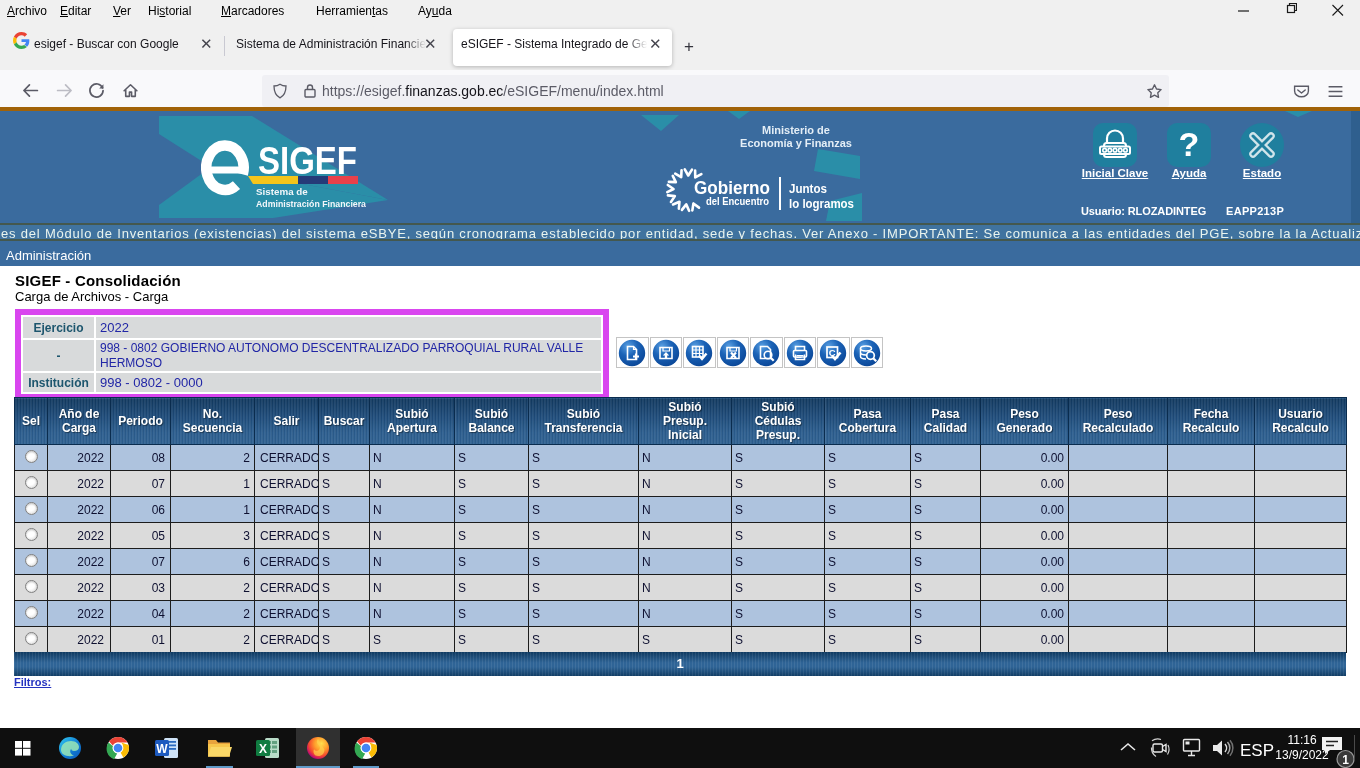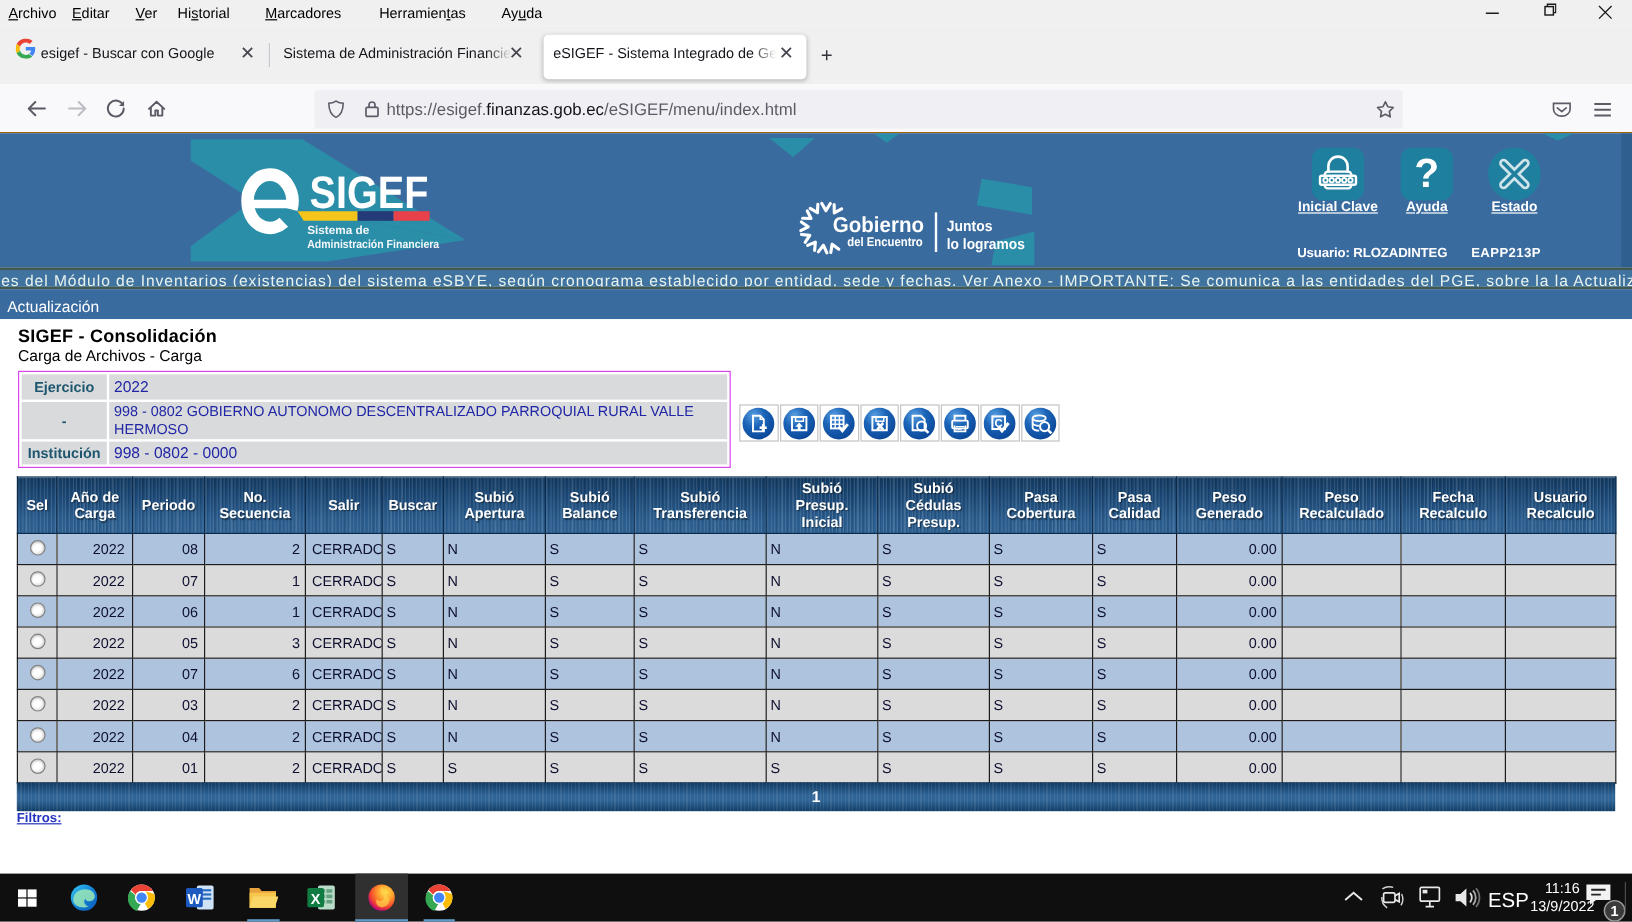--- a/index.html
+++ b/index.html
@@ -10,36 +10,36 @@
 #menubar .mi{position:absolute;top:4px;white-space:nowrap}
 
 #tabbar{position:absolute;left:0;top:21px;width:1360px;height:49px;background:#f0f0f0}
 .ttl{position:absolute;font-size:12px;color:#15141a;white-space:nowrap;overflow:hidden}
 .fadem{-webkit-mask-image:linear-gradient(90deg,#000 88%,transparent 99%);mask-image:linear-gradient(90deg,#000 88%,transparent 99%)}
 .cls{position:absolute;font-size:15px;color:#45454e}
 #activetab{position:absolute;left:453px;top:8px;width:219px;height:37px;background:#fff;border-radius:4px;box-shadow:0 1px 4px rgba(0,0,0,.25)}
 #tabsep{position:absolute;left:224px;top:15px;width:1px;height:20px;background:#c9c9d2}
 #newtab{position:absolute;left:684px;top:16px;font-size:17px;color:#33333c}
 
-#navbar{position:absolute;left:0;top:70px;width:1360px;height:41px;background:#f9f9fb;border-bottom:1px solid #a16207;box-sizing:border-box}
+#navbar{position:absolute;left:0;top:70px;width:1360px;height:41px;background:#f9f9fb;border-bottom:4px solid #a16207;box-sizing:border-box}
 #urlbar{position:absolute;left:262px;top:5px;width:907px;height:32px;background:#f0f0f4;border-radius:3px}
 #urltext{position:absolute;left:60px;top:8px;font-size:14px;color:#5b5b66;white-space:nowrap;letter-spacing:0px}
 #urltext b{color:#15141a;font-weight:normal}
 .navico{position:absolute}
 
 #phead{position:absolute;left:0;top:111px;width:1360px;height:112px;background:#3a6b9e;overflow:hidden}
 #marquee{position:absolute;left:0;top:223px;width:1360px;height:18px;background:#40739f;border-top:2px solid #44584e;border-bottom:2px solid #44584e;box-sizing:border-box;overflow:hidden}
 #marquee span{position:absolute;left:1px;top:1px;white-space:nowrap;font-size:13px;letter-spacing:.8px;color:#e9f4ee;text-decoration:underline}
 #crumb{position:absolute;left:0;top:241px;width:1360px;height:25px;background:#3a6b9e;color:#fff;font-size:13px}
 #crumb span{position:absolute;left:6px;top:7px}
 
 #content{position:absolute;left:0;top:266px;width:1360px;height:462px;background:#fff}
 #h1{position:absolute;left:15px;top:6px;font-size:15px;font-weight:bold;color:#000;letter-spacing:.2px}
 #h2{position:absolute;left:15px;top:23px;font-size:13px;color:#000}
-#form{position:absolute;left:15px;top:43px;width:594px;border:1px solid #d946ef;background:#fff;border-spacing:2px;box-sizing:border-box;table-layout:fixed}
+#form{position:absolute;left:15px;top:43px;width:594px;border:6px solid #d946ef;background:#fff;border-spacing:2px;box-sizing:border-box;table-layout:fixed}
 #form th{width:71px;background:#d8dadb;color:#1d566e;font-size:12px;font-weight:bold;text-align:center}
 #form td{background:#d8dadb;color:#2126a6;font-size:13px;padding:0 0 0 4px}
 #toolbar{position:absolute;left:616px;top:71px;display:flex}
 .tbtn{width:30.5px;height:29px;background:#fff;border:1px solid #c4c4c4;margin-right:1px;display:flex;align-items:center;justify-content:center}
 
 #grid{position:absolute;left:14px;top:131px;width:1332px;border-collapse:collapse;table-layout:fixed}
 #grid th{background:repeating-linear-gradient(90deg,rgba(255,255,255,.13) 0 1px,rgba(0,0,0,.10) 1px 2px,transparent 2px 3px),linear-gradient(180deg,#123a61 0%,#1c4a79 35%,#2b5e90 75%,#2e6293 100%);color:#fff;font-size:12px;font-weight:bold;line-height:14px;border:1px solid #0a2c4e;height:46px;padding:0;text-shadow:1px 1px 1px rgba(0,0,0,.45)}
 #grid td{height:25px;border:1px solid #1c1c1c;padding:0 3px;font-size:12px;color:#0e1030;overflow:hidden;white-space:nowrap}
 tr.rb td{background:#aec3de}
 tr.rg td{background:#dbdbdb}
@@ -150,20 +150,21 @@
   <path d="M41.8,35.4 A18.7,22.2 0 1 0 35.5,46.2" fill="none" stroke="#fff" stroke-width="10.5"></path>
   <path d="M4,31 L44,31" stroke="#fff" stroke-width="7"></path>
   <text x="57" y="34.5" font-family="Liberation Sans,sans-serif" font-size="38" font-weight="bold" fill="#fff" textLength="99" lengthAdjust="spacingAndGlyphs">SIGEF</text>
   <polygon points="47,37 97,37 97,45 52,45" fill="#f5c51b"></polygon>
   <rect x="97" y="37" width="30" height="8" fill="#253a78"></rect>
   <rect x="127" y="37" width="30" height="8" fill="#e8414a"></rect>
   <text x="55" y="56" font-family="Liberation Sans,sans-serif" font-size="9.8" font-weight="bold" fill="#f2f6fa">Sistema de</text>
   <text x="55" y="67.5" font-family="Liberation Sans,sans-serif" font-size="9.8" font-weight="bold" fill="#f2f6fa" textLength="110" lengthAdjust="spacingAndGlyphs">Administración Financiera</text>
  </svg>
 
+ <div class="abs" style="left:700px;top:13px;width:192px;text-align:center;color:#e4eef6;font-size:11px;font-weight:bold;line-height:12.5px">Ministerio de<br>Economía y Finanzas</div>
 
  <svg class="abs" style="left:655px;top:49px" width="215" height="62">
   <g transform="translate(33,30)" stroke="#fff" stroke-width="2.6" fill="none" stroke-linecap="round" stroke-linejoin="round">
           <path d="M-3.6,-20.5 L0,-14.5 L3.6,-20.5" transform="rotate(30)"></path>
           <path d="M-3.6,-20.5 L0,-14.5 L3.6,-20.5" transform="rotate(1)"></path>
           <path d="M-3.6,-20.5 L0,-14.5 L3.6,-20.5" transform="rotate(-28)"></path>
           <path d="M-3.6,-20.5 L0,-14.5 L3.6,-20.5" transform="rotate(-57)"></path>
           <path d="M-3.6,-20.5 L0,-14.5 L3.6,-20.5" transform="rotate(-86)"></path>
           <path d="M-3.6,-20.5 L0,-14.5 L3.6,-20.5" transform="rotate(-115)"></path>
           <path d="M-3.6,-20.5 L0,-14.5 L3.6,-20.5" transform="rotate(-144)"></path>
@@ -205,21 +206,21 @@
       </svg>
  <div class="abs" style="left:1210px;top:56px;width:104px;text-align:center;color:#fff;font-size:11.5px;font-weight:bold;text-decoration:underline">Estado</div>
  <div class="abs" style="left:1081px;top:94px;color:#fff;font-size:11px;letter-spacing:-0.1px;font-weight:bold">Usuario: RLOZADINTEG</div>
  <div class="abs" style="left:1226px;top:94px;color:#fff;font-size:11px;letter-spacing:0.3px;font-weight:bold">EAPP213P</div>
 </div>
 
 <div id="marquee">
       <span>es del Módulo de Inventarios (existencias) del sistema eSBYE, según cronograma establecido por entidad, sede y fechas. Ver Anexo - IMPORTANTE: Se comunica a las entidades del PGE, sobre la la Actualización</span>
     </div>
 <div id="crumb">
-      <span>Actualización</span>
+      <span>Administración</span>
     </div>
 
 <div id="content">
 <div id="h1">SIGEF - Consolidación</div>
 <div id="h2">Carga de Archivos - Carga</div>
 <table id="form">
         <colgroup>
           <col style="width:71px">
           <col>
         </colgroup>

